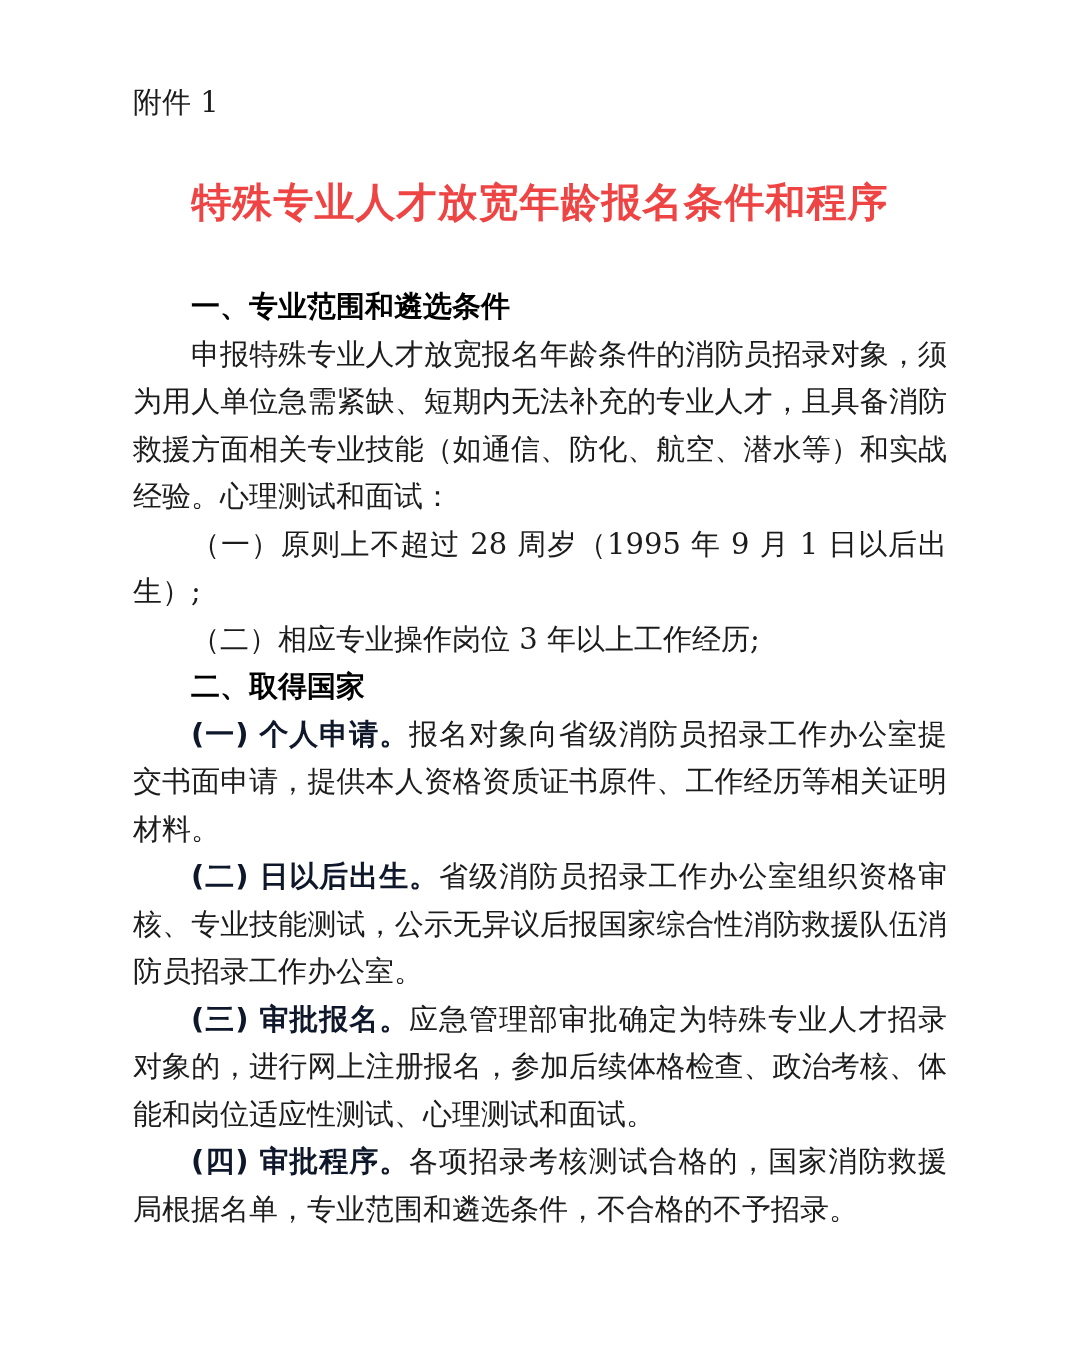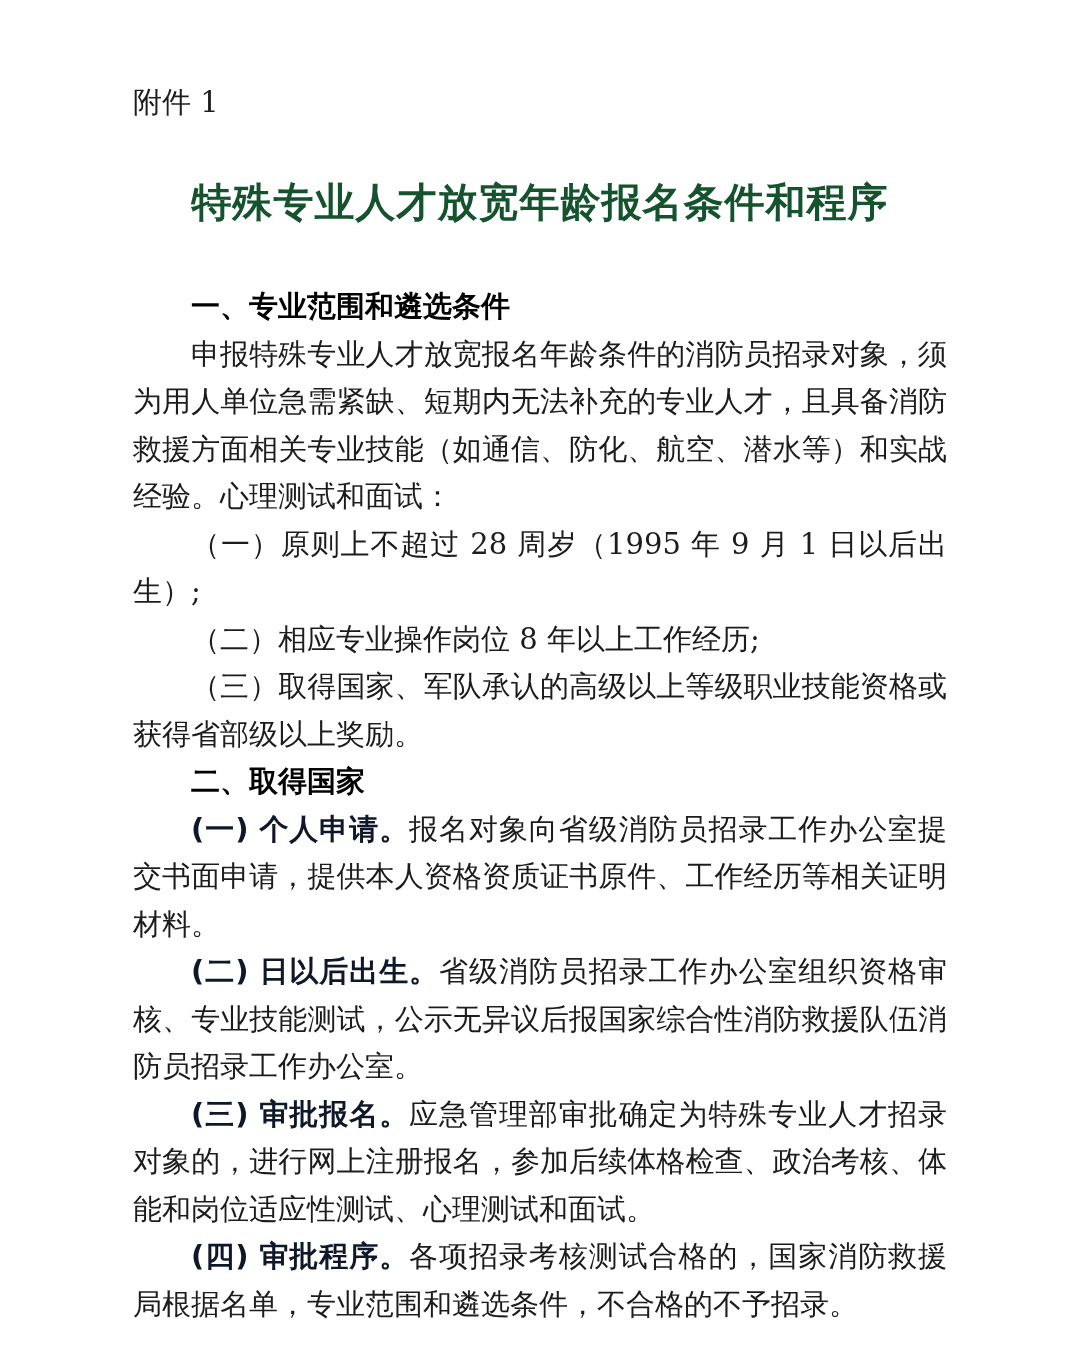--- a/index.html
+++ b/index.html
@@ -25,21 +25,21 @@
     text-align: left;
   }
   .doc-title {
     margin: 57px 0 0 0;
     text-align: center;
     font-family: "DejaVu Sans", "Liberation Sans", sans-serif;
     font-weight: bold;
     font-size: 40px;
     line-height: 46px;
     letter-spacing: 1px;
-    color: #14532d;
+    color: #ef4444;
   }
   .doc-body {
     margin-top: 58px;
     font-family: "DejaVu Serif", "Liberation Serif", serif;
     font-size: 29px;
     line-height: 47.5px;
     text-align: justify;
   }
   .sec-heading {
     margin: 0;
@@ -72,23 +72,22 @@
   <h1 class="doc-title">特殊专业人才放宽年龄报名条件和程序</h1>
 
   <div class="doc-body">
 
     <h2 class="sec-heading">一、专业范围和遴选条件</h2>
 
     <p class="para"><span>申报特殊专业人才放宽报名年龄条件的消防员招录对象，须为用人单位急需紧缺、短期内无法补充的专业人才，且具备消防救援方面相关专业技能（如通信、防化、航空、潜水等）和实战经验。心理测试和面试：</span></p>
 
     <p class="para"><span>（一）原则上不超过 28 周岁（1995 年 9 月 1 日以后出生）;</span></p>
 
-    <p class="para"><span>（二）相应专业操作岗位 8 年以上工作经历;</span></p>
+    <p class="para"><span>（二）相应专业操作岗位 3 年以上工作经历;</span></p>
 
-    <p class="para"><span>（三）取得国家、军队承认的高级以上等级职业技能资格或获得省部级以上奖励。</span></p>
 
     <h2 class="sec-heading">二、取得国家</h2>
 
     <p class="para"><span class="lead">(一) 个人申请。</span><span>报名对象向省级消防员招录工作办公室提交书面申请，提供本人资格资质证书原件、工作经历等相关证明材料。</span></p>
 
     <p class="para"><span class="lead">(二) 日以后出生。</span><span>省级消防员招录工作办公室组织资格审核、专业技能测试，公示无异议后报国家综合性消防救援队伍消防员招录工作办公室。</span></p>
 
     <p class="para"><span class="lead">(三) 审批报名。</span><span>应急管理部审批确定为特殊专业人才招录对象的，进行网上注册报名，参加后续体格检查、政治考核、体能和岗位适应性测试、心理测试和面试。</span></p>
 
     <p class="para"><span class="lead">(四) 审批程序。</span><span>各项招录考核测试合格的，国家消防救援局根据名单，专业范围和遴选条件，不合格的不予招录。</span></p>

